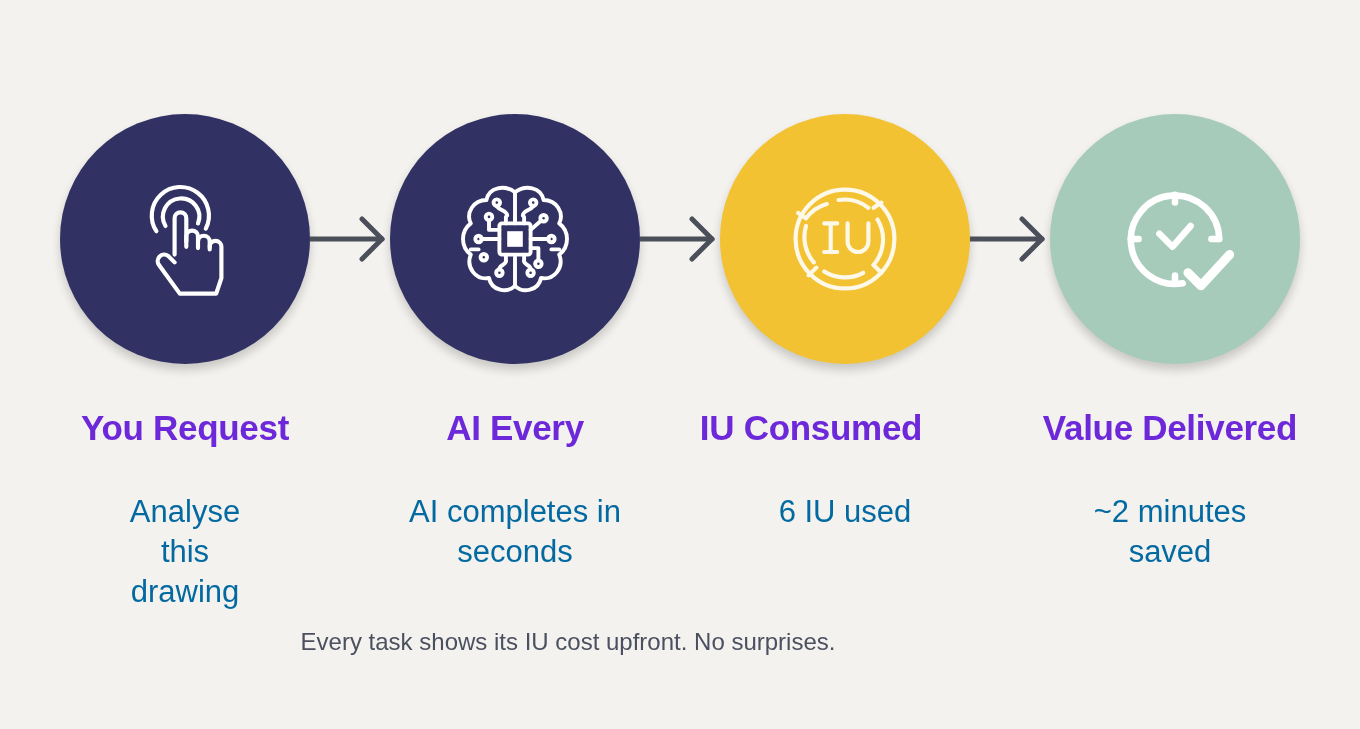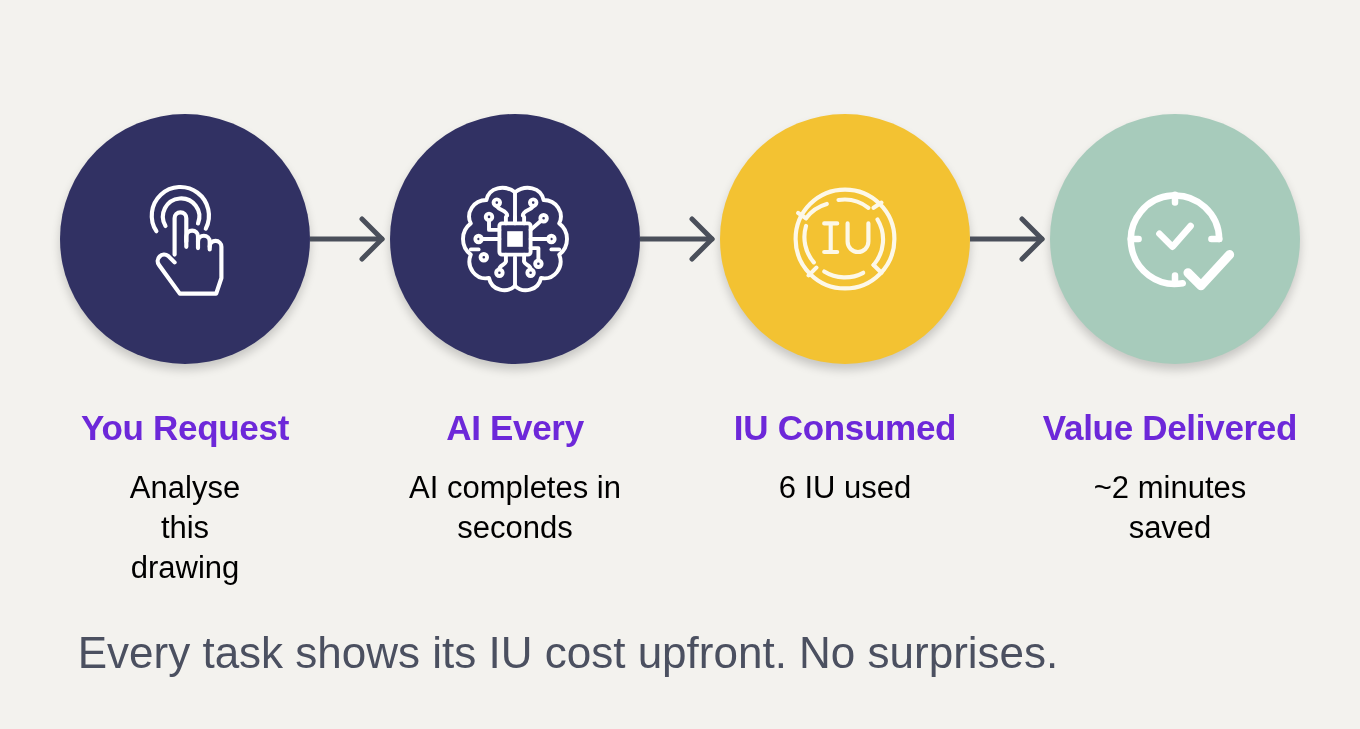--- a/index.html
+++ b/index.html
@@ -39,34 +39,34 @@
       top: 408px;
       width: 320px;
       text-align: center;
       font-weight: bold;
       font-size: 35px;
       color: #6d28d9;
       letter-spacing: -0.3px;
     }
     .step-desc {
       position: absolute;
-      top: 468px;
+      top: 492px;
       width: 320px;
       text-align: center;
       font-size: 31px;
       line-height: 40px;
-      color: #000000;
+      color: #0369a1;
     }
     .footer {
       position: absolute;
       top: 628px;
       left: 0;
       width: 1136px;
       text-align: center;
-      font-size: 44px;
+      font-size: 24px;
       color: #4b5060;
     }
   </style>
 </head>
 <body>
 
 <div>
 
   <div class="circle" style="left:60px; top:114px; background:#313163;">
     <svg viewBox="0 0 100 100" fill="none" stroke="#ffffff" stroke-width="3.2" stroke-linecap="round" stroke-linejoin="round">
@@ -149,20 +149,20 @@
       <path d="M60 76 L70 86 L92 62" stroke-width="7"></path>
     </svg>
   </div>
 
   <div class="step-title" style="left:25px;">You Request</div>
   <div class="step-desc" style="left:25px; width:320px; padding:0 85px; box-sizing:border-box;">Analyse this drawing</div>
 
   <div class="step-title" style="left:355px;">AI Every</div>
   <div class="step-desc" style="left:355px; padding:0 32px; box-sizing:border-box;">AI completes in seconds</div>
 
-  <div class="step-title" style="left:685px;">IU Consumed</div>
+  <div class="step-title" style="left:651px;">IU Consumed</div>
   <div class="step-desc" style="left:685px;">6 IU used</div>
 
   <div class="step-title" style="left:1010px;">Value Delivered</div>
   <div class="step-desc" style="left:1010px; padding:0 62px; box-sizing:border-box;">~2 minutes saved</div>
 
   <div class="footer">Every task shows its IU cost upfront. No surprises.</div>
 </div>
 
 </body></html>

